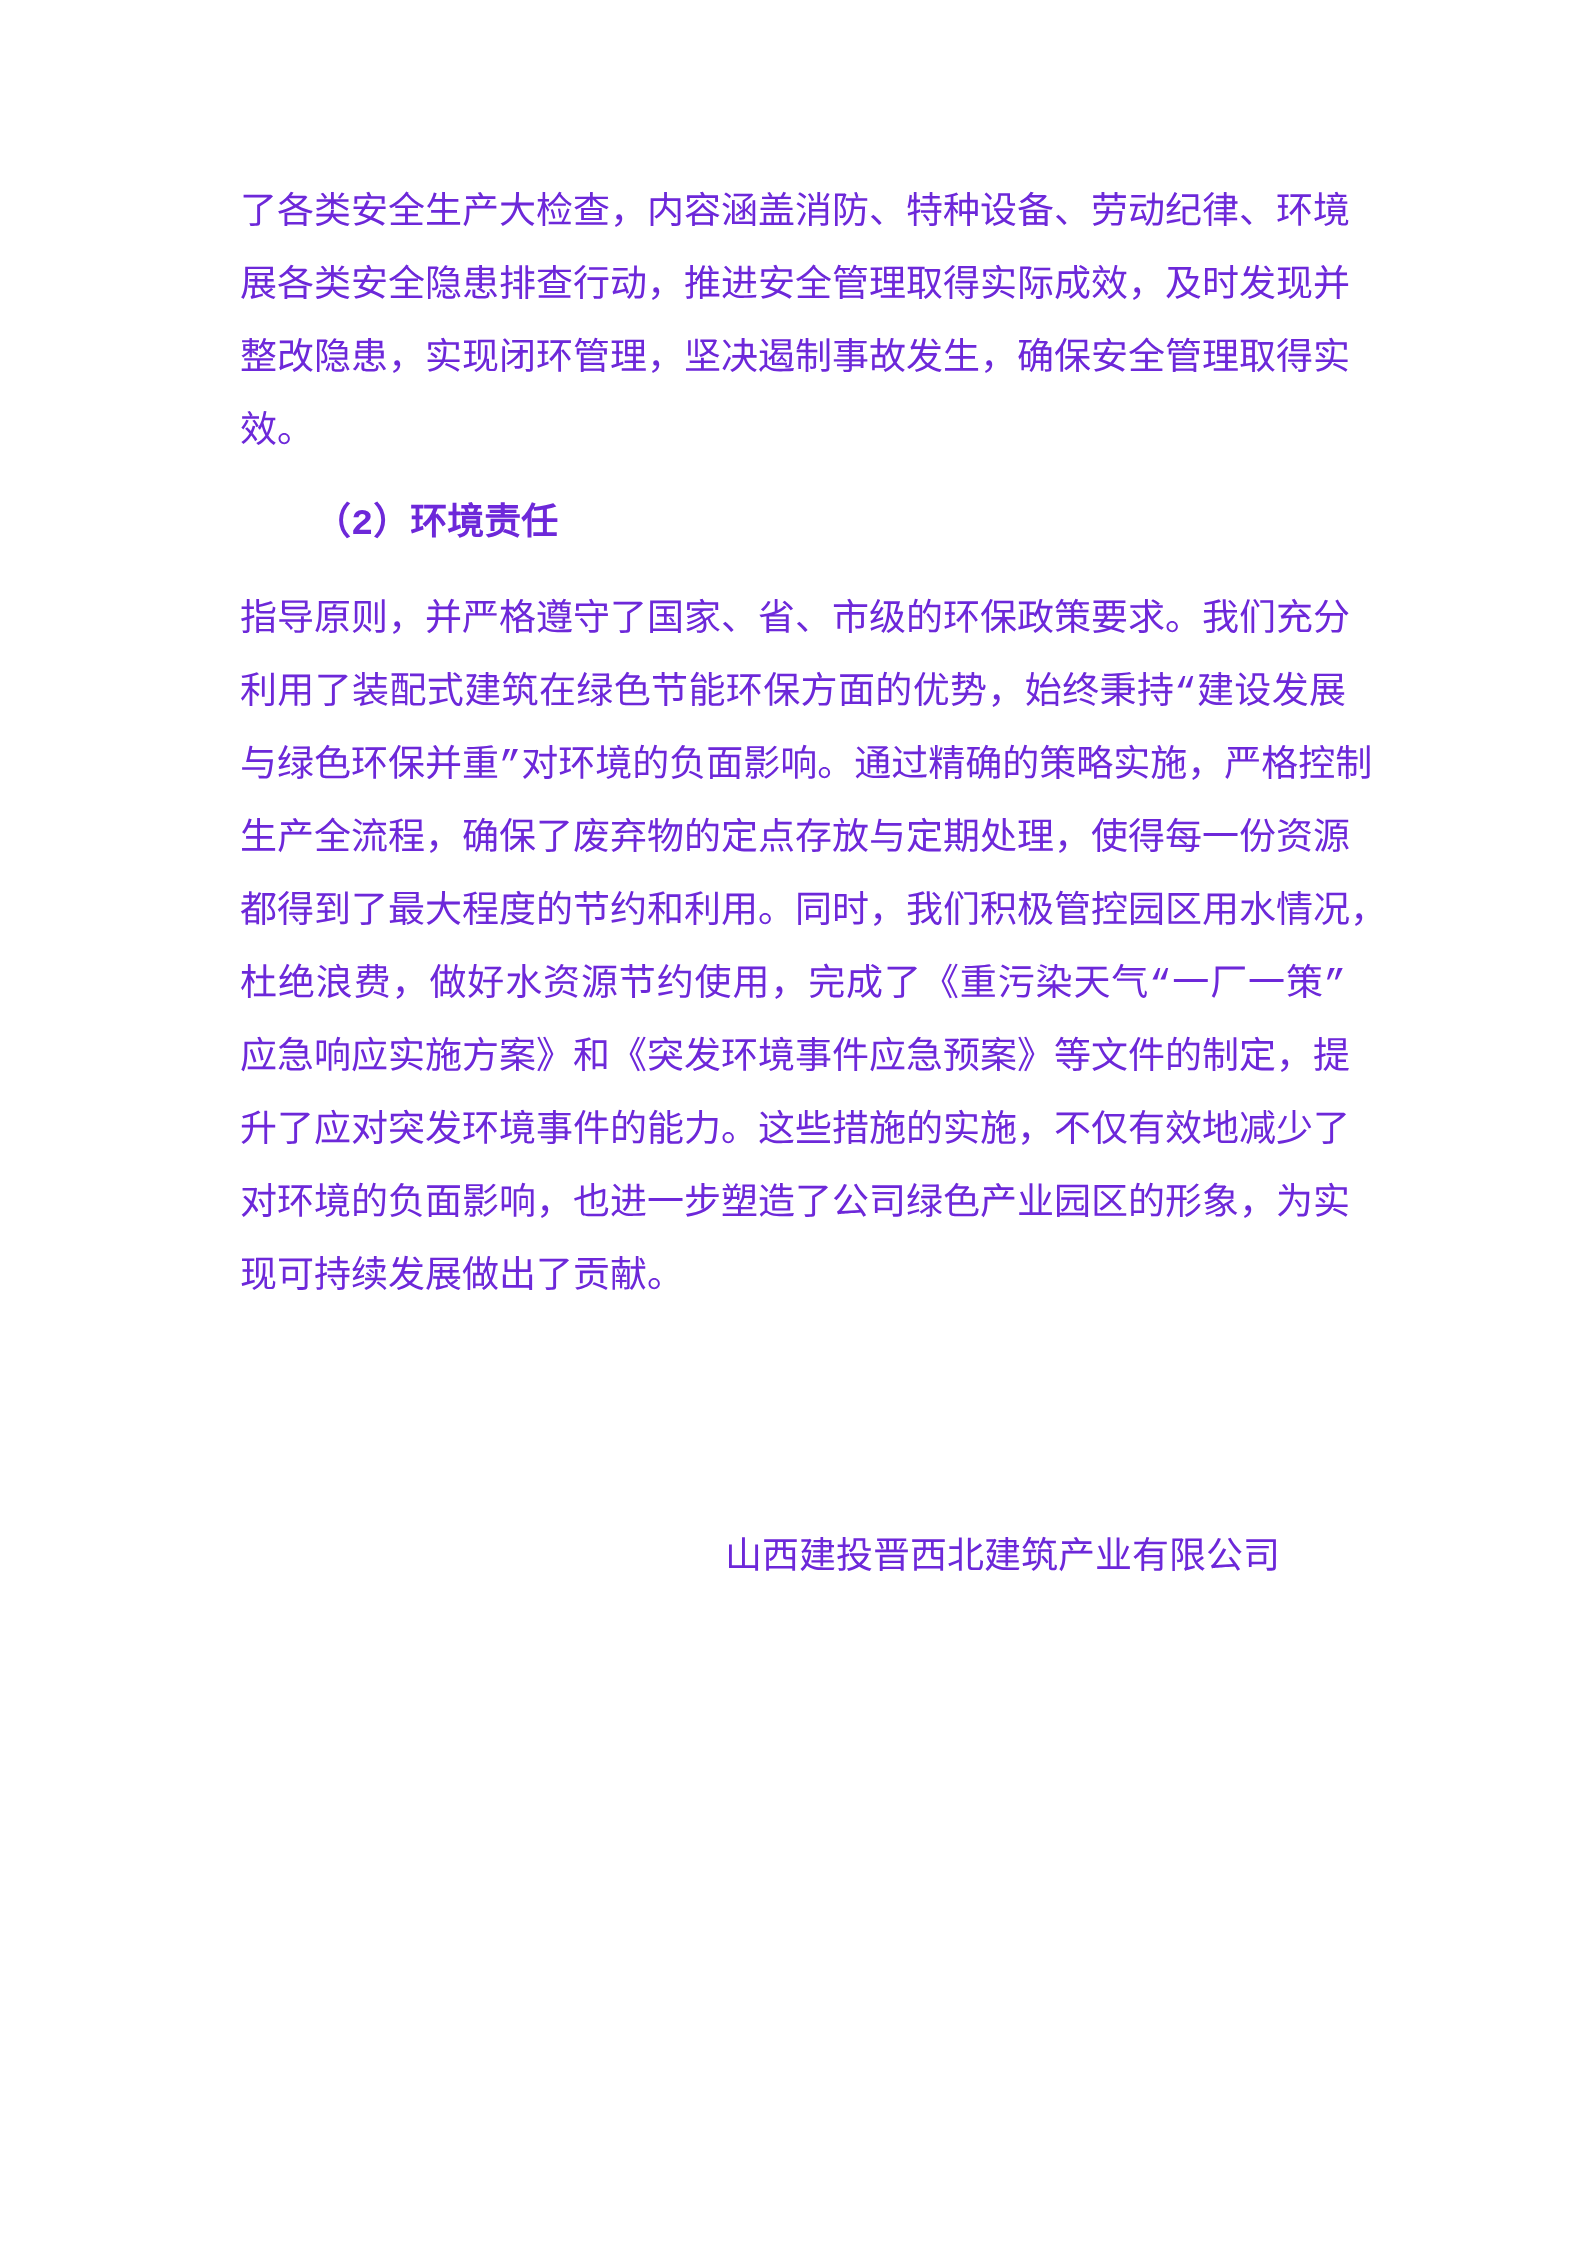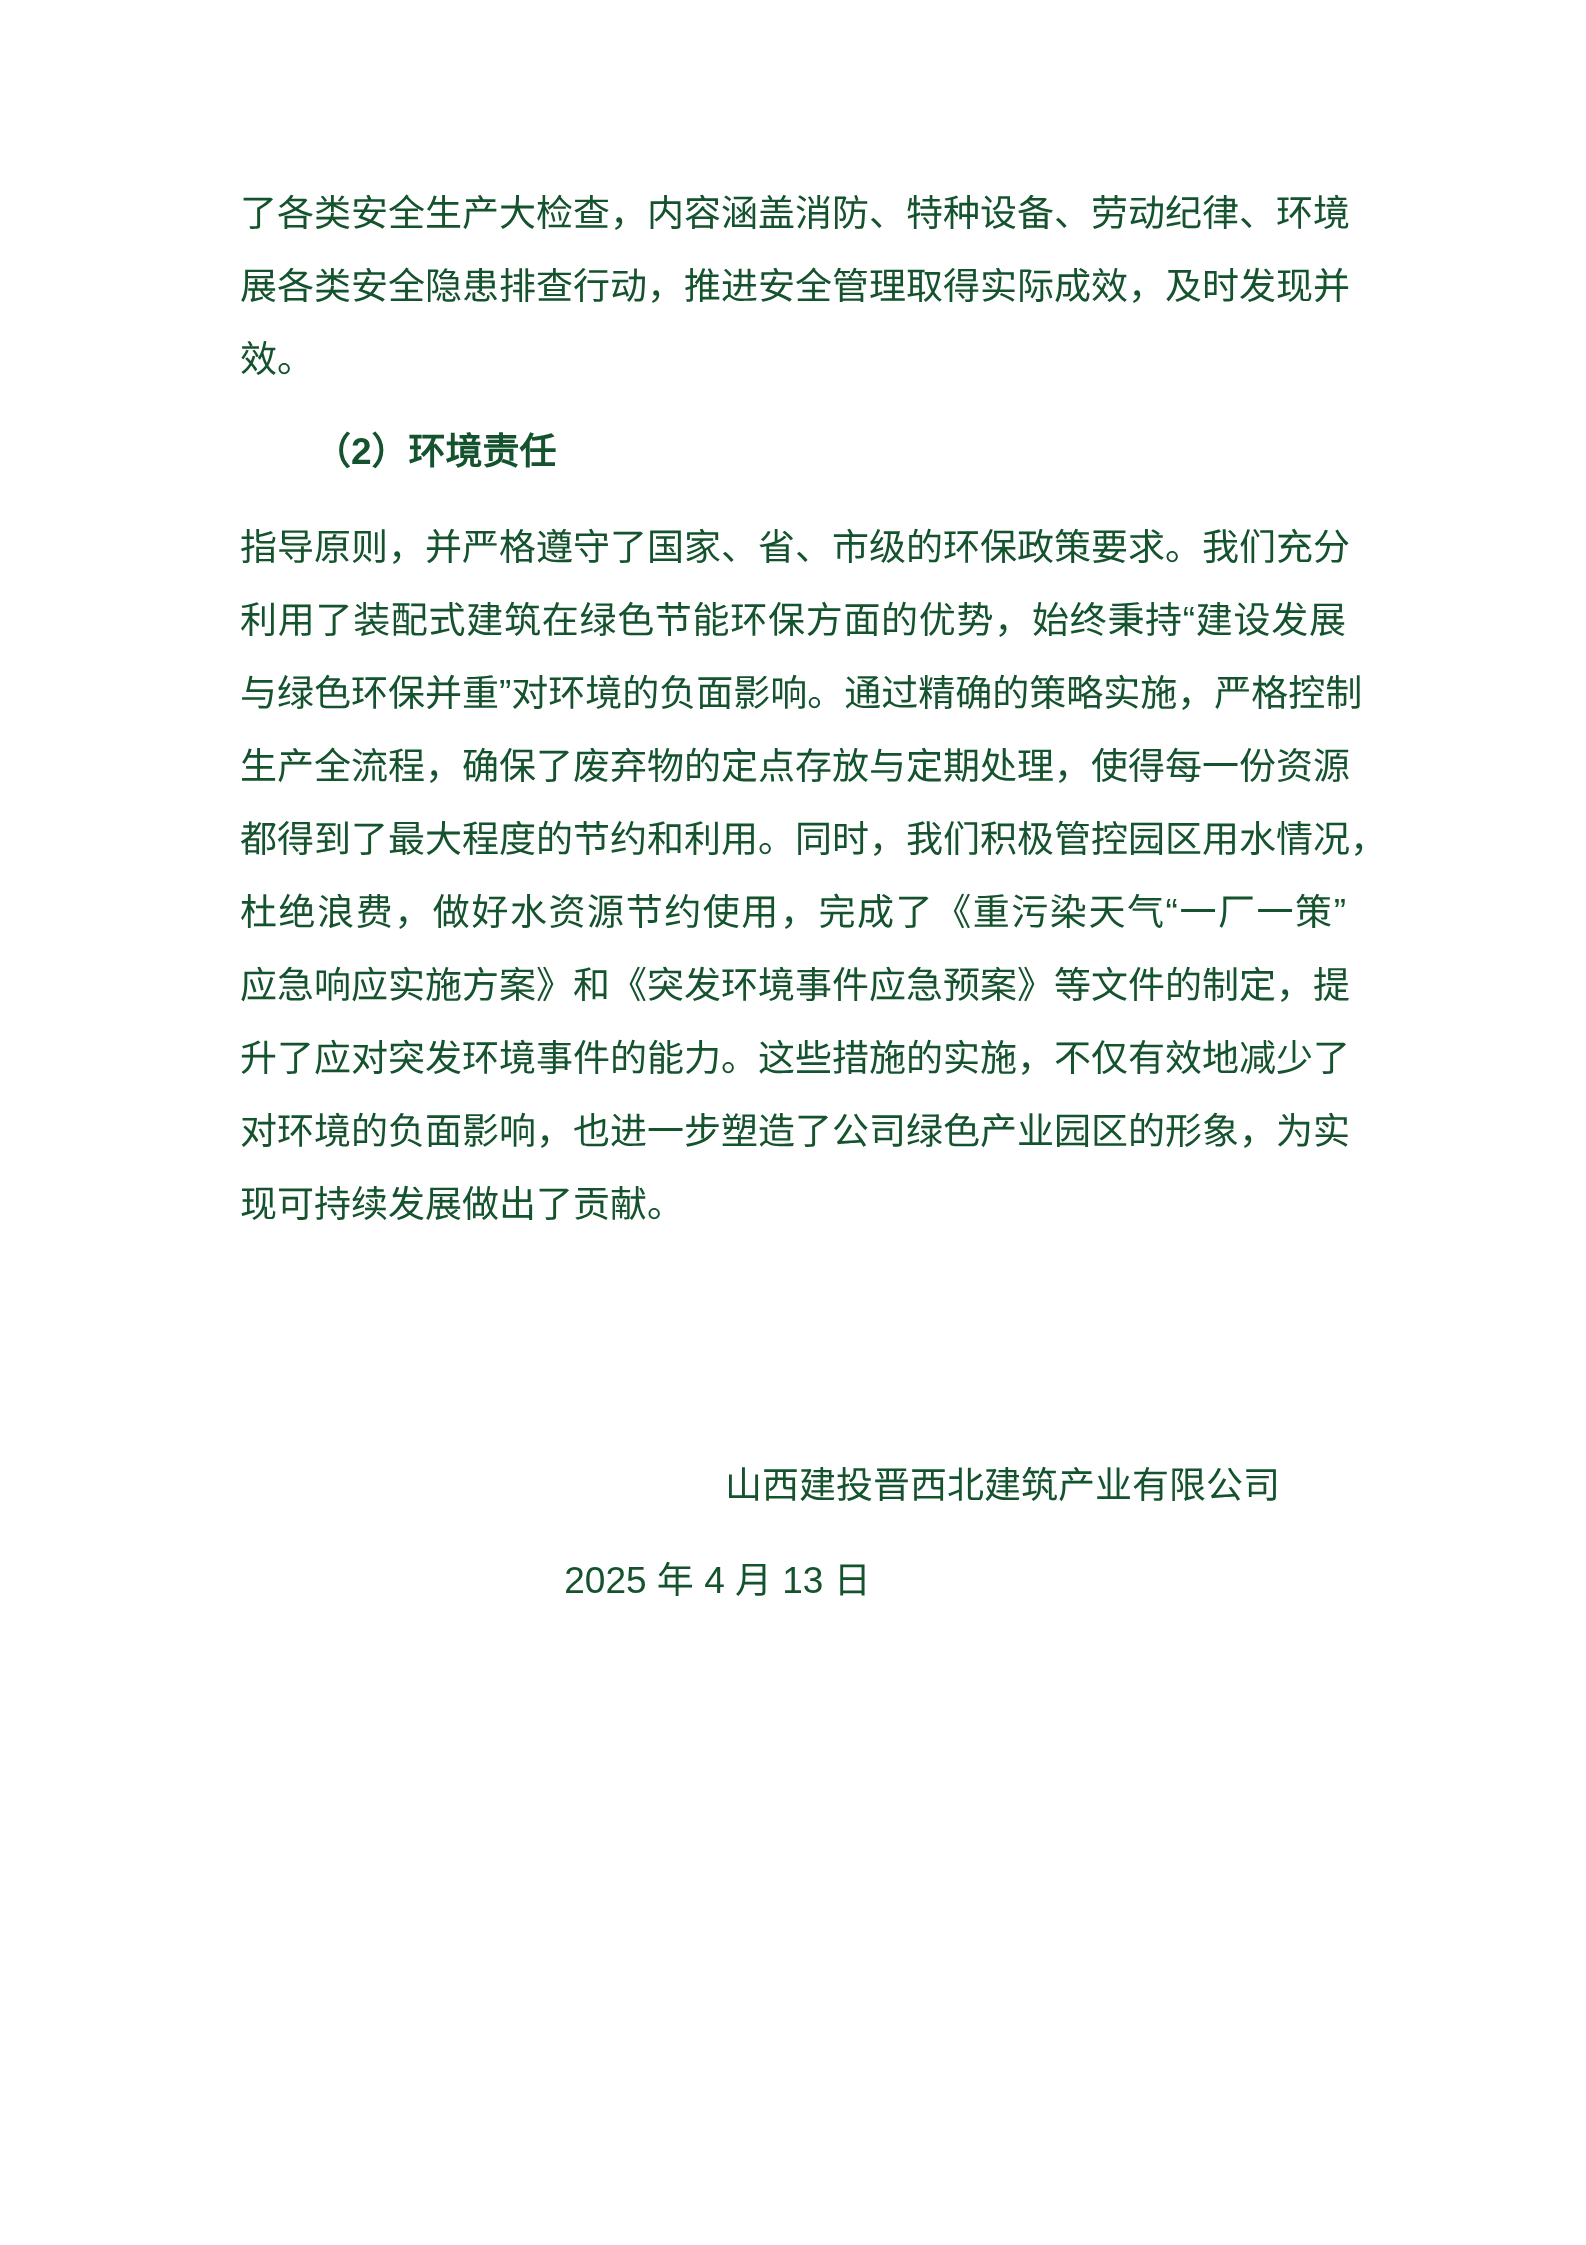--- a/index.html
+++ b/index.html
@@ -5,22 +5,22 @@
   html, body {
     margin: 0;
     padding: 0;
     background: #ffffff;
   }
   .page {
     position: relative;
     width: 1586px;
     height: 1621px;
     background: #ffffff;
-    color: #14532d;
-    font-family: Liberation Sans, sans-serif;
+    color: #6d28d9;
+    font-family: Liberation Mono, monospace;
     overflow: hidden;
   }
   .text-block {
     position: absolute;
     left: 240px;
     top: 177px;
     width: 1106px;
     font-size: 37px;
     line-height: 73px;
   }
@@ -64,20 +64,21 @@
 </style>
 </head>
 <body>
 
 <div class="page">
   <div class="text-block">
 
     <div class="para">
       <div class="line">了各类安全生产大检查，内容涵盖消防、特种设备、劳动纪律、环境</div>
       <div class="line">展各类安全隐患排查行动，推进安全管理取得实际成效，及时发现并</div>
+      <div class="line">整改隐患，实现闭环管理，坚决遏制事故发生，确保安全管理取得实</div>
       <div class="line final">效。</div>
     </div>
 
     <div class="heading">（2）环境责任</div>
 
     <div class="para">
       <div class="line">指导原则，并严格遵守了国家、省、市级的环保政策要求。我们充分</div>
       <div class="line">利用了装配式建筑在绿色节能环保方面的优势，始终秉持“建设发展</div>
       <div class="line">与绿色环保并重”对环境的负面影响。通过精确的策略实施，严格控制</div>
       <div class="line">生产全流程，确保了废弃物的定点存放与定期处理，使得每一份资源</div>

